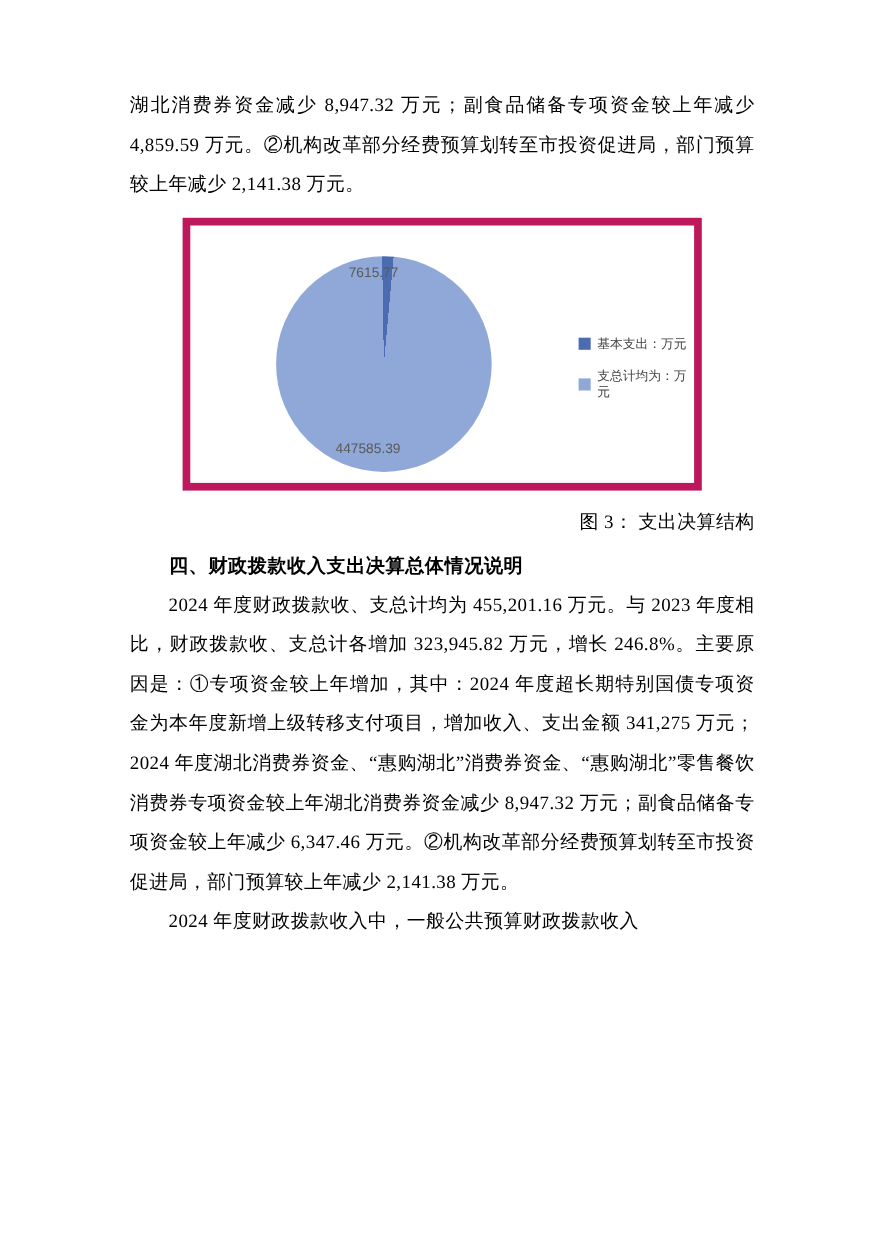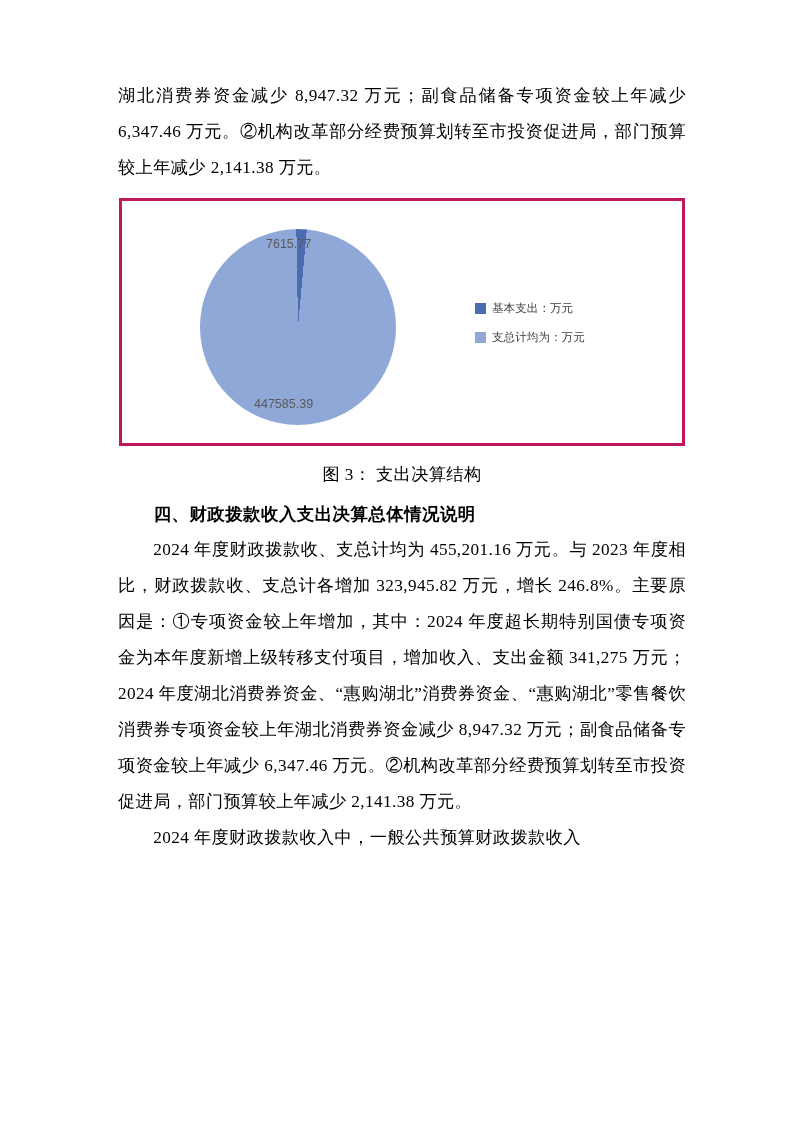--- a/index.html
+++ b/index.html
@@ -41,23 +41,23 @@
     font-weight: bold;
     text-indent: 2.05em;
     letter-spacing: 0.5px;
   }
   .fig-wrap {
     margin: 12px 0 0 0;
     display: flex;
     justify-content: center;
   }
   .chart-box {
-    width: 566px;
+    width: 472px;
     height: 248px;
-    border: 3px solid #be185d;
+    border: 7px solid #be185d;
     background: #ffffff;
     position: relative;
     box-sizing: border-box;
   }
   .pie-holder {
     position: absolute;
     left: 78px;
     top: 28px;
     width: 196px;
     height: 196px;
@@ -103,41 +103,41 @@
     margin-left: 35px;
   }
   .legend-swatch {
     width: 11px;
     height: 11px;
     margin-right: 6px;
     flex: 0 0 auto;
   }
   .fig-caption {
     margin: 14px 0 2px 0;
-    text-align: center;
+    text-align: right;
     font-size: 17.2px;
     line-height: 30px;
     letter-spacing: 0.4px;
   }
   .page-number {
     position: absolute;
     left: 0;
     right: 0;
     bottom: 62px;
     text-align: center;
     font-size: 14.6px;
     font-family: "Liberation Serif", serif;
   }
 </style>
 </head>
 <body>
 
 <div class="page">
 
-  <p class="body-text">湖北消费券资金减少 8,947.32 万元；副食品储备专项资金较上年减少 6,347.46 万元。②机构改革部分经费预算划转至市投资促进局，部门预算较上年减少 2,141.38 万元。</p>
+  <p class="body-text">湖北消费券资金减少 8,947.32 万元；副食品储备专项资金较上年减少 4,859.59 万元。②机构改革部分经费预算划转至市投资促进局，部门预算较上年减少 2,141.38 万元。</p>
 
 
   <div class="fig-wrap">
     <div class="chart-box">
 
       <div class="pie-holder">
         <div class="pie"></div>
         <div class="slice-label label-basic">7615.77</div>
         <div class="slice-label label-project">447585.39</div>
       </div>

